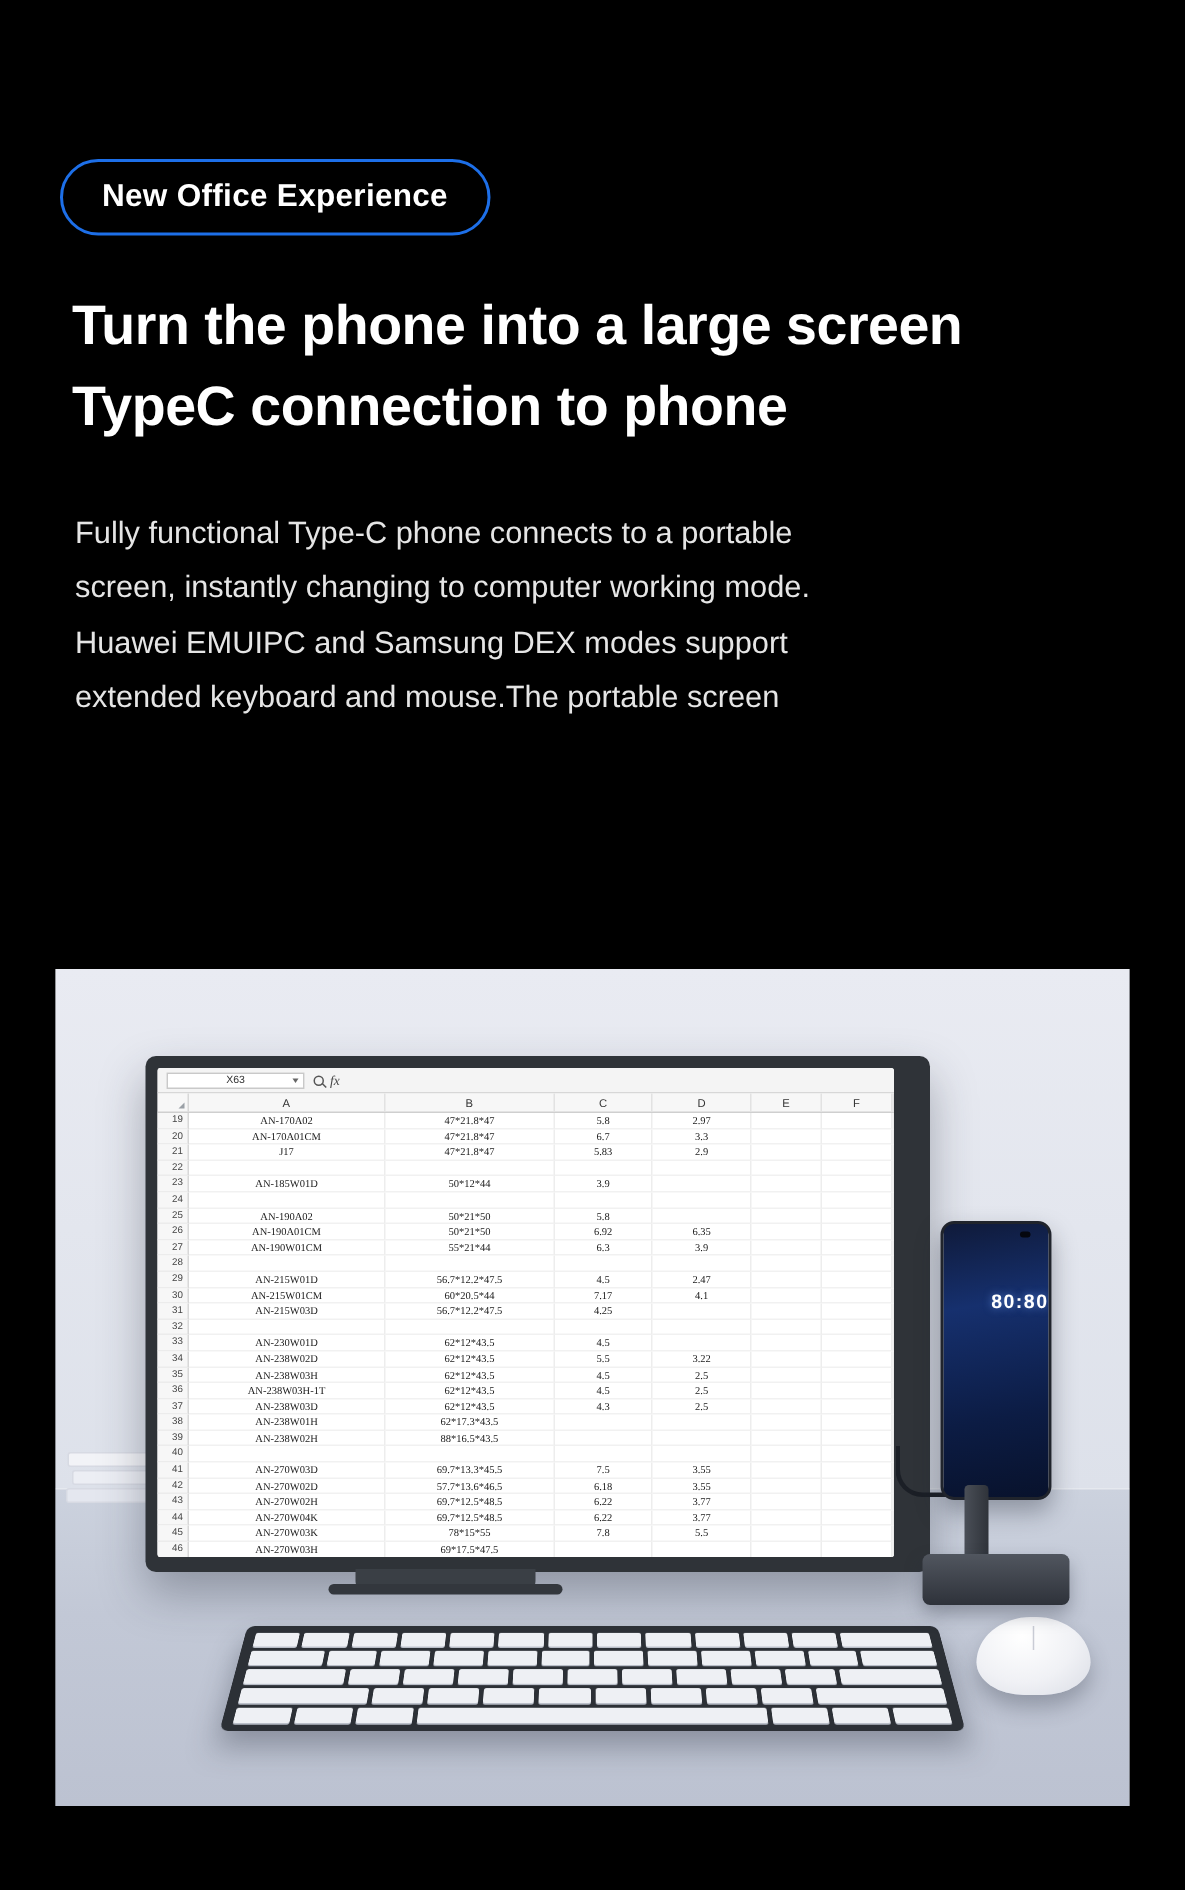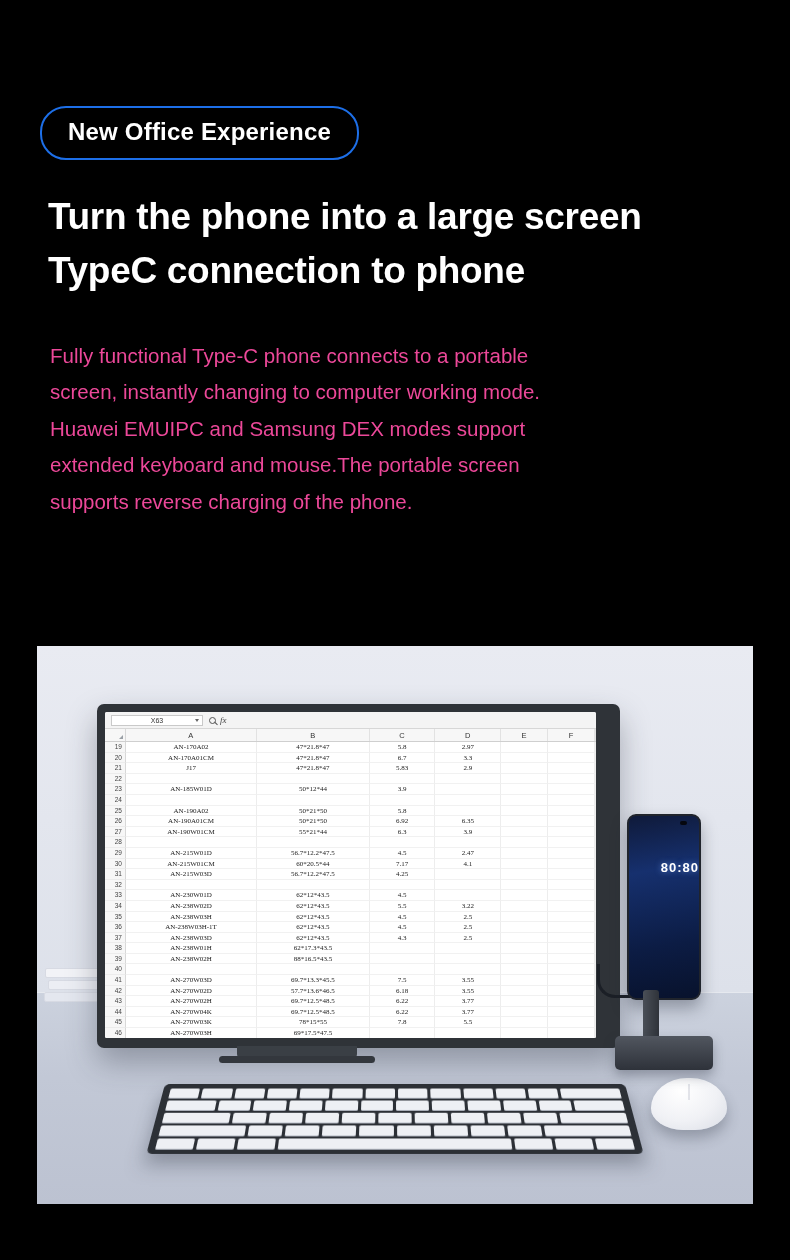--- a/index.html
+++ b/index.html
@@ -16,42 +16,42 @@
   }
 
   
   .badge {
     position: absolute;
     left: 40px; top: 106px;
     padding: 12px 26px 14px 26px;
     border: 2px solid #1d6fe8;
     border-radius: 26px;
     color: #ffffff;
-    font-size: 24px;
+    font-size: 21px;
     font-weight: bold;
     letter-spacing: 0.2px;
     line-height: 1;
     white-space: nowrap;
   }
   .headline {
     position: absolute;
     left: 48px; top: 190px;
     width: 710px;
     color: #ffffff;
     font-size: 37px;
     font-weight: bold;
     line-height: 1.45;
     letter-spacing: -0.3px;
   }
   .headline .l2 { display: block; }
   .body-copy {
     position: absolute;
     left: 50px; top: 338px;
     width: 660px;
-    color: #ec4899;
+    color: #e5e5e5;
     font-size: 20.5px;
     line-height: 1.78;
     font-weight: 400;
   }
   .body-copy span { display: block; }
 
   
   .photo {
     position: absolute;
     left: 37px; top: 646px;
@@ -246,21 +246,20 @@
   <div class="headline">
     <span class="l1">Turn the phone into a large screen</span>
     <span class="l2">TypeC connection to phone</span>
   </div>
 
   <div class="body-copy">
     <span>Fully functional Type-C phone connects to a portable</span>
     <span>screen, instantly changing to computer working mode.</span>
     <span>Huawei EMUIPC and Samsung DEX modes support</span>
     <span>extended keyboard and mouse.The portable screen</span>
-    <span>supports reverse charging of the phone.</span>
   </div>
 
   <div class="photo">
     <div class="wall"></div>
     <div class="desk"></div>
     <div class="desk-line"></div>
 
     <div class="books">
       <div class="book b1"></div>
       <div class="book b2"></div>

